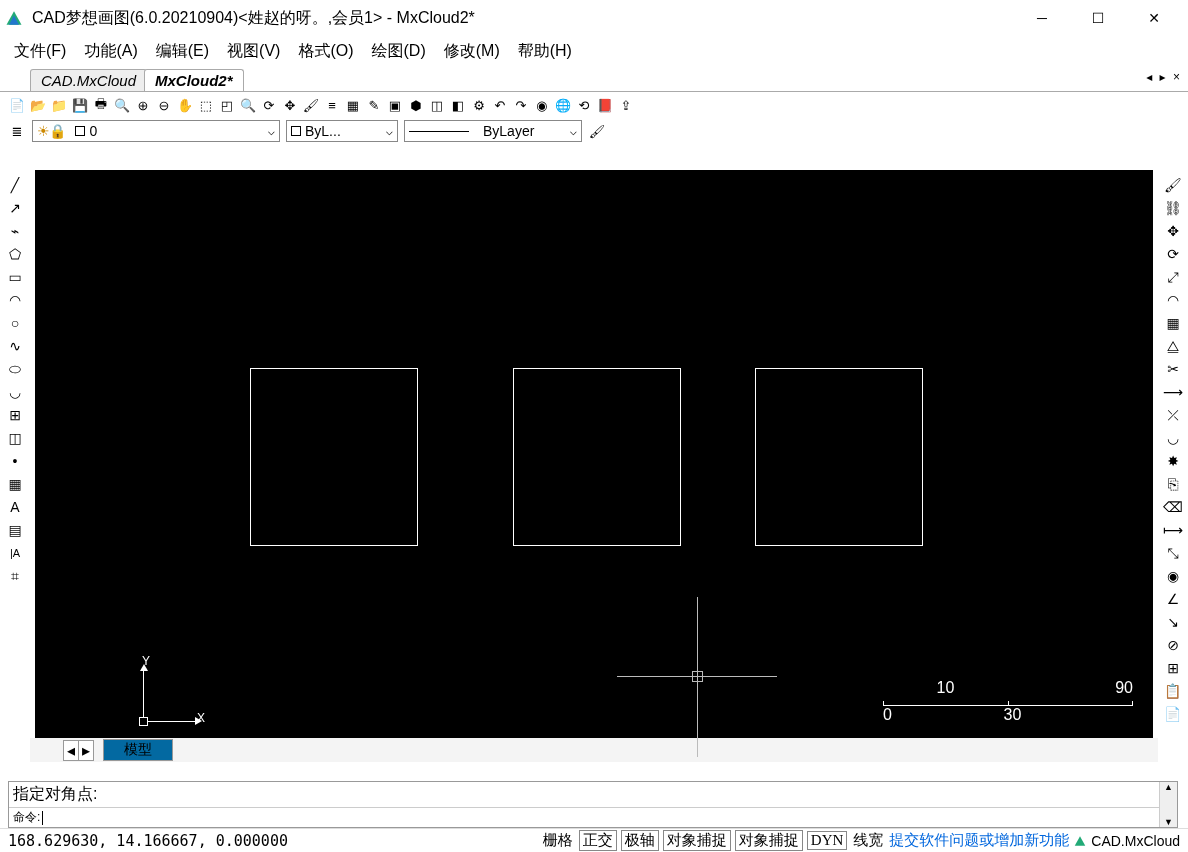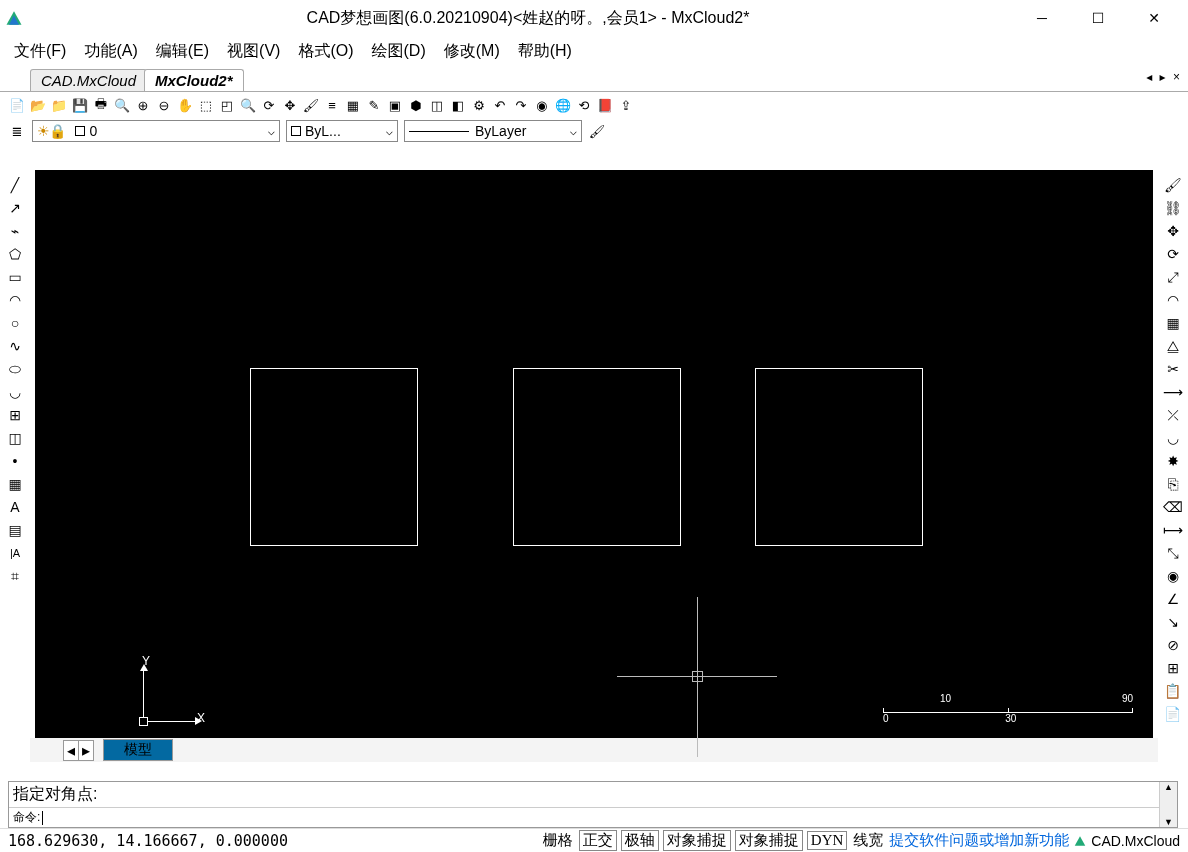--- a/index.html
+++ b/index.html
@@ -1,18 +1,18 @@
 <!DOCTYPE html>
 <html><head>
 <meta charset="utf-8">
 <style>
 * { margin: 0; padding: 0; box-sizing: border-box; font-family: "Microsoft YaHei", SimSun, sans-serif; }
 body { width: 1188px; height: 852px; background: #fff; overflow: hidden; position: relative; }
 
-.titlebar { height: 32px; display: flex; align-items: center; padding: 18px 4px; text-align: center; }
+.titlebar { height: 32px; display: flex; align-items: center; padding: 18px 4px; }
 .titlebar .icon { width: 20px; height: 20px; margin-right: 8px; }
 .titlebar .title { font-size: 16px; flex: 1; }
 .win-controls { display: flex; gap: 20px; padding-right: 12px; }
 .win-btn { width: 36px; height: 28px; display: flex; align-items: center; justify-content: center; font-size: 14px; }
 
 .menubar { height: 30px; display: flex; align-items: center; padding-left: 10px; gap: 10px; font-size: 16px; }
 .menubar span { padding: 2px 4px; }
 
 .doc-tabs { height: 26px; display: flex; align-items: flex-end; border-bottom: 1px solid #aaa; padding-left: 30px; position: relative;}
 .doc-tab { padding: 2px 10px; font-size: 15px; border: 1px solid #aaa; border-bottom: none; background: #eee; border-radius: 3px 3px 0 0; margin-right: -3px;}
@@ -21,42 +21,42 @@
 .tab-nav { position: absolute; right: 6px; top: 4px; font-size: 12px; letter-spacing: 2px;}
 
 .toolbar1 { height: 26px; display: flex; align-items: center; padding-left: 8px; gap: 3px; }
 .tb-icon { width: 18px; height: 18px; display: inline-flex; align-items: center; justify-content: center; font-size: 13px; border: 1px solid transparent; }
 
 .toolbar2 { height: 26px; display: flex; align-items: center; padding-left: 8px; gap: 6px; }
 .dropdown { height: 22px; border: 1px solid #888; display: flex; align-items: center; padding: 0 4px; font-size: 14px; font-family: monospace; background: #fff; position: relative;}
 .dropdown::after { content: "⌵"; position: absolute; right: 4px; font-size: 12px;}
 .dd-layer { width: 248px; }
 .dd-color { width: 112px; }
-.dd-lt { width: 178px; }
+.dd-lt { width: 178px; gap: 8px; }
 .sq { width: 10px; height: 10px; border: 1px solid #000; display: inline-block; margin-right: 4px;}
 .lineprev { display: inline-block; width: 60px; border-top: 1px solid #000; vertical-align: middle; margin-right: 6px;}
 
 .workspace { position: absolute; top: 170px; left: 0; right: 0; bottom: 90px; display: flex; }
 .left-tools, .right-tools { width: 30px; background: #fff; display: flex; flex-direction: column; align-items: center; padding-top: 4px; gap: 1px;}
 .left-tools .tool, .right-tools .tool { width: 22px; height: 22px; display: flex; align-items: center; justify-content: center; font-size: 14px;}
 .canvas-wrap { flex: 1; display: flex; flex-direction: column; }
 .canvas { flex: 1; background: #000; position: relative; margin: 0 5px;}
 .rect { position: absolute; border: 1px solid #fff; width: 168px; height: 178px; top: 198px;}
 .r1 { left: 215px;} .r2 { left: 478px;} .r3 { left: 720px;}
 .crosshair-h { position: absolute; width: 160px; height: 1px; background: #bbb; top: 506px; left: 582px;}
 .crosshair-v { position: absolute; width: 1px; height: 160px; background: #bbb; top: 427px; left: 662px;}
 .pickbox { position: absolute; width: 11px; height: 11px; border: 1px solid #bbb; top: 501px; left: 657px;}
 .ucs { position: absolute; left: 100px; bottom: 10px; color: #fff; font-size: 12px; font-family: monospace;}
 .ucs-y { position: absolute; left: 7px; bottom: 60px;} .ucs-x { position: absolute; left: 62px; bottom: 3px;}
 .ucs-origin { position: absolute; width: 9px; height: 9px; border: 1px solid #fff; left: 4px; bottom: 2px;}
 .ucs-line-v { position: absolute; width: 1px; height: 50px; background: #fff; left: 8px; bottom: 11px;}
 .ucs-line-h { position: absolute; width: 50px; height: 1px; background: #fff; left: 13px; bottom: 6px;}
 .arrow-up { position: absolute; left: 5px; bottom: 57px; width: 0; height: 0; border-left: 4px solid transparent; border-right: 4px solid transparent; border-bottom: 7px solid #fff;}
 .arrow-right { position: absolute; left: 60px; bottom: 3px; width: 0; height: 0; border-top: 4px solid transparent; border-bottom: 4px solid transparent; border-left: 7px solid #fff;}
-.scale { position: absolute; right: 20px; bottom: 14px; color: #fff; font-family: monospace; font-size: 10px;}
+.scale { position: absolute; right: 20px; bottom: 14px; color: #fff; font-family: monospace; font-size: 16px;}
 .scale-bar { width: 250px; height: 5px; border-left: 1px solid #fff; border-right: 1px solid #fff; border-bottom: 1px solid #fff; margin-top: 2px; position: relative;}
 .scale-bar .mid { position: absolute; left: 50%; height: 5px; width: 1px; background: #fff; top: 0;}
 .scale-labels { display: flex; justify-content: space-between; width: 250px;}
 
 .model-tabs { height: 24px; display: flex; align-items: center; padding-left: 34px; background: #f4f4f4;}
 .mt-arrow { border: 1px solid #999; padding: 0 3px; background: #fff; margin-left: -1px;}
 .model-tab { padding: 1px 20px; background: #0369a1; border: 1px solid #999; font-size: 14px;}
 
 .cmdline-area { position: absolute; bottom: 24px; left: 8px; right: 10px; border: 1px solid #999; background: #fff;}
 .cmd-history { font-size: 16px; padding: 2px 4px; border-bottom: 1px solid #ccc;}

